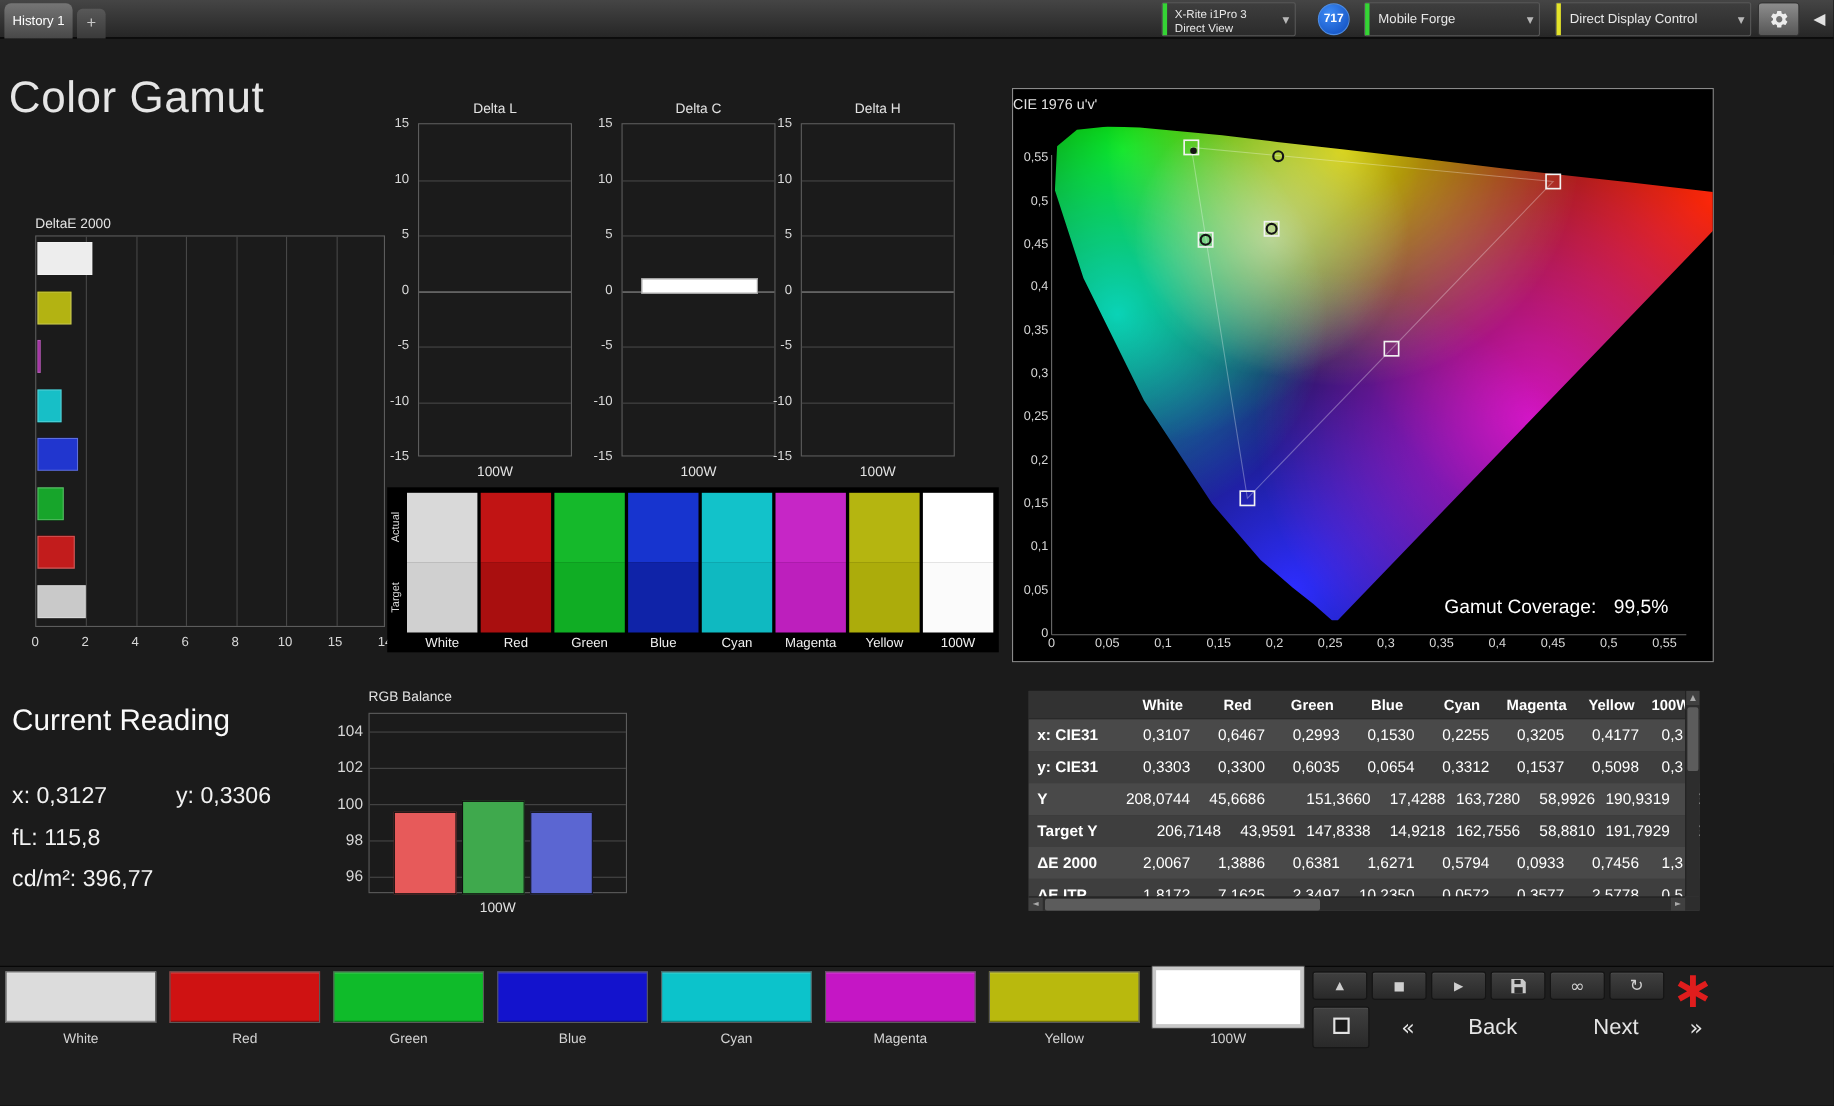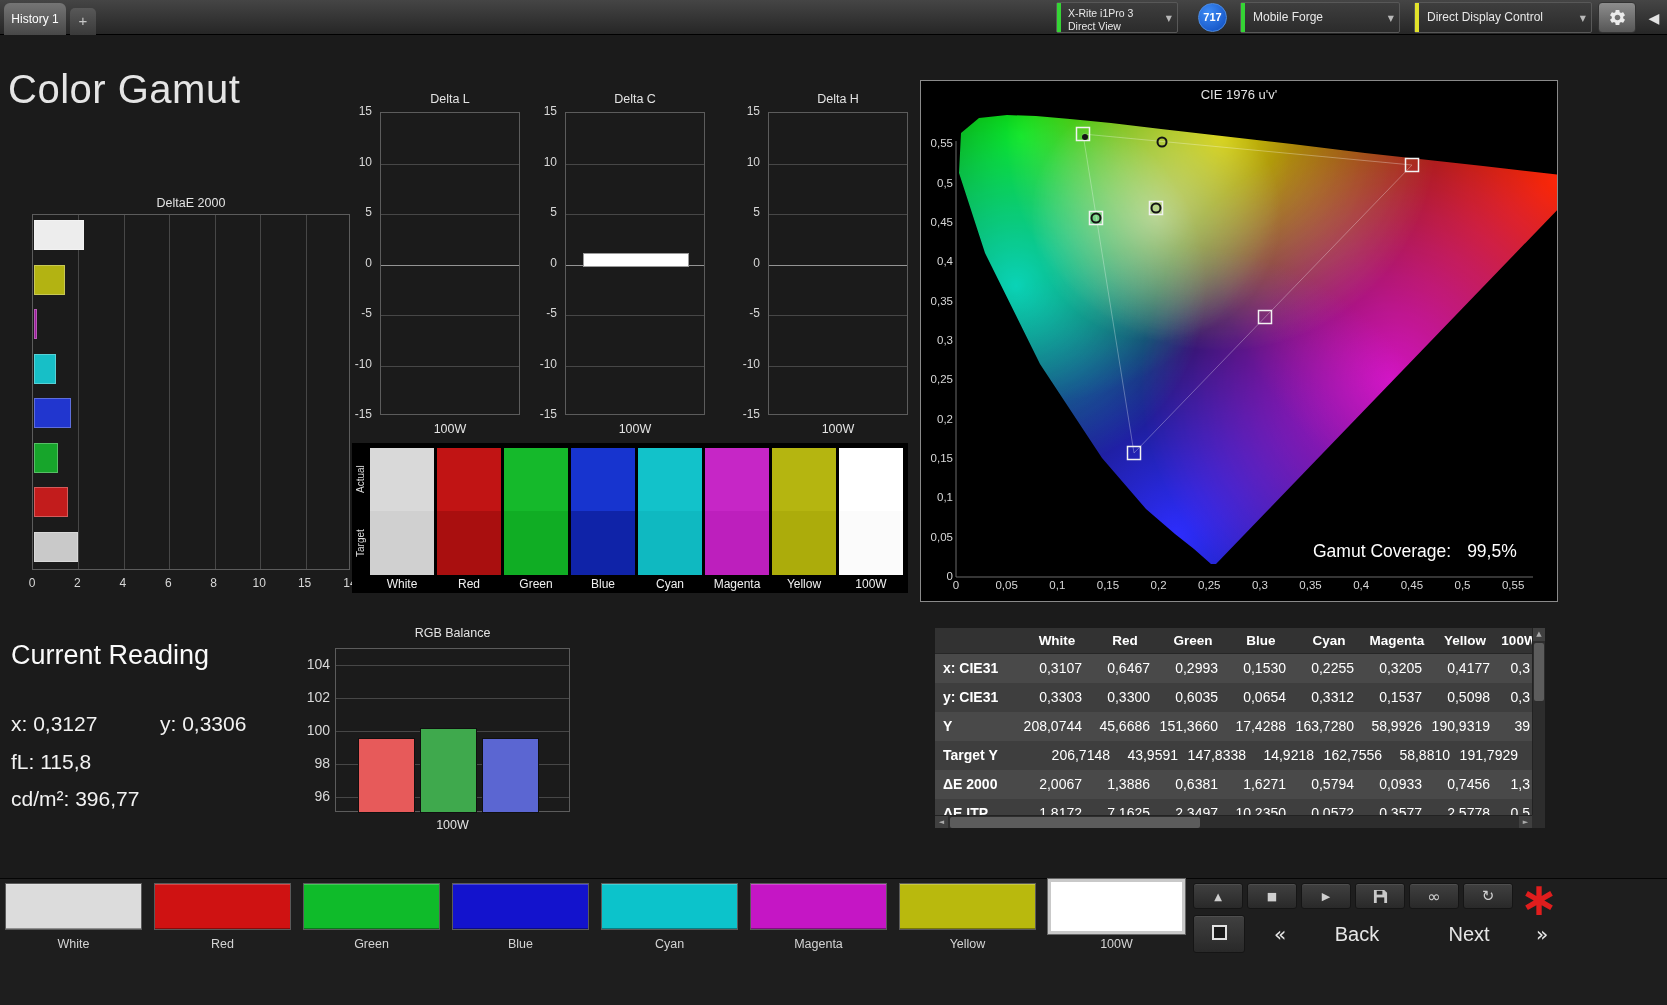--- a/index.html
+++ b/index.html
@@ -25,21 +25,21 @@
   .chev{position:absolute;right:5px;top:50%;transform:translateY(-50%);font-size:8px;color:#b8b8b8}
   .badge{position:absolute;left:1198px;top:3px;width:29px;height:29px;border-radius:50%;
     background:radial-gradient(circle at 35% 30%,#3d8bf5,#0d4abc);border:1px solid #4d8be0;
     font-size:11px;font-weight:bold;line-height:27px;text-align:center;color:#fff}
   .gearbtn{position:absolute;left:1598px;top:2px;width:38px;height:31px;border-radius:4px;
     background:linear-gradient(#8d8d8d,#565656);border:1px solid #333;text-align:center;padding-top:5px}
   .navback{position:absolute;left:1644px;top:8px;width:20px;height:20px;font-size:14px;
     line-height:20px;text-align:center;color:#e2e2e2}
 
   
-  .ctitle{position:absolute;text-align:center;font-size:12.5px;color:#e3e3e3}
+  .ctitle{position:absolute;font-size:12.5px;color:#e3e3e3}
   .plot{position:absolute;border:1px solid #5c5c5c}
   .vgrid{position:absolute;top:0;bottom:0;width:1px;background:#474747}
   .hgrid{position:absolute;left:0;right:0;height:1px;background:#474747}
   .hgrid.zero{background:#949494}
   .tick{position:absolute;top:2px;font-size:12px;color:#d8d8d8;text-align:center}
 
   
   #deltae{position:absolute;left:32px;top:196px;width:318px;height:400px}
   #deltae-plot{left:0;top:18px;width:318px;height:356px}
   #deltae-xticks{position:absolute;left:0;top:378px;width:318px;height:16px}
@@ -397,21 +397,21 @@
         <div class="tcell val" style="width: 68px;">0,0654</div>
         <div class="tcell val" style="width: 68px;">0,3312</div>
         <div class="tcell val" style="width: 68px;">0,1537</div>
         <div class="tcell val" style="width: 68px;">0,5098</div>
         <div class="tcell val" style="width: 40px;">0,3</div>
       </div>
       <div class="trow odd">
         <div class="tcell label" style="width: 88px;">Y</div>
         <div class="tcell val" style="width: 68px;">208,0744</div>
         <div class="tcell val" style="width: 68px;">45,6686</div>
-        <div class="tcell val" style="width: 68px;">151,3660</div>
+        <div class="tcell val" style="width: 68px; margin-left: 28px;">151,3660</div>
         <div class="tcell val" style="width: 68px;">17,4288</div>
         <div class="tcell val" style="width: 68px;">163,7280</div>
         <div class="tcell val" style="width: 68px;">58,9926</div>
         <div class="tcell val" style="width: 68px;">190,9319</div>
         <div class="tcell val" style="width: 40px;">39</div>
       </div>
       <div class="trow even">
         <div class="tcell label" style="width: 88px;">Target Y</div>
         <div class="tcell val" style="width: 68px; margin-left: 28px;">206,7148</div>
         <div class="tcell val" style="width: 68px;">43,9591</div>
@@ -515,21 +515,21 @@
       </div>
       <div class="ytick" style="top: 12px;">15</div>
       <div class="ytick" style="top: 62.5px;">10</div>
       <div class="ytick" style="top: 113px;">5</div>
       <div class="ytick" style="top: 163.5px;">0</div>
       <div class="ytick" style="top: 214px;">-5</div>
       <div class="ytick" style="top: 264.5px;">-10</div>
       <div class="ytick" style="top: 315px;">-15</div>
       <div class="dxlabel">100W</div>
     </div>
-    <div class="dchart" style="left: 728px;">
+    <div class="dchart" style="left: 688px;">
       <div class="dtitle">Delta H</div>
       <div class="dplot">
         <div class="hgrid" style="top: 50.5px;"></div>
         <div class="hgrid" style="top: 101px;"></div>
         <div class="hgrid zero" style="top: 151.5px;"></div>
         <div class="hgrid" style="top: 202px;"></div>
         <div class="hgrid" style="top: 252.5px;"></div>
       </div>
       <div class="ytick" style="top: 12px;">15</div>
       <div class="ytick" style="top: 62.5px;">10</div>

